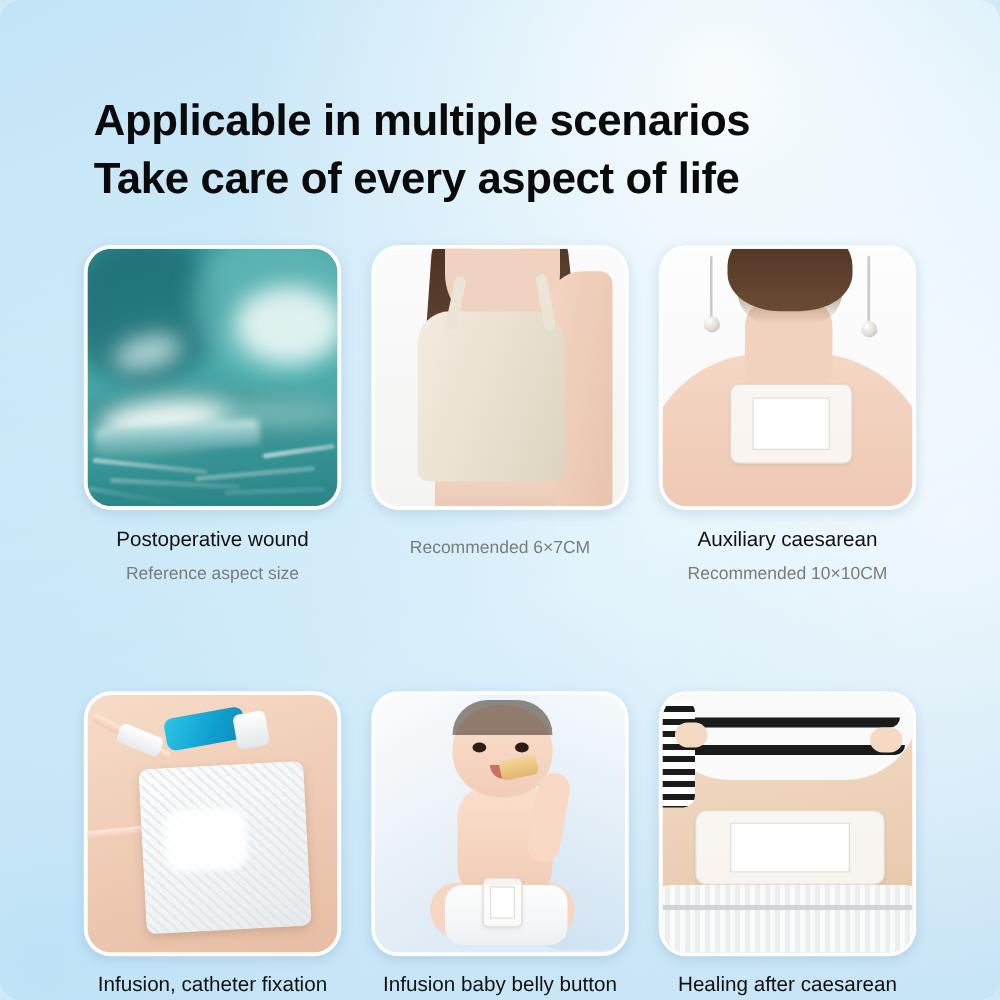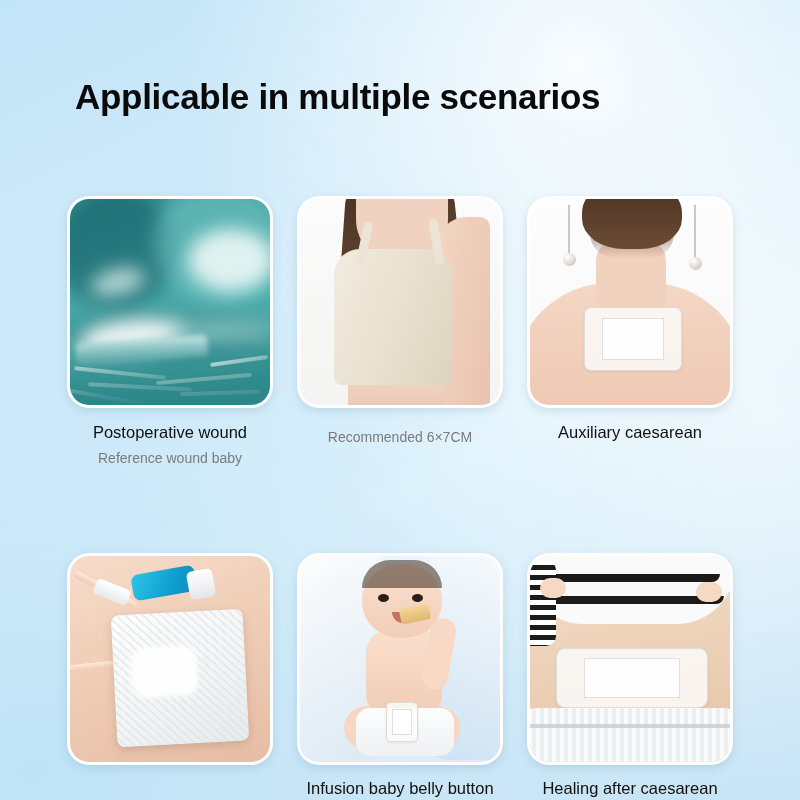--- a/index.html
+++ b/index.html
@@ -8,20 +8,21 @@
     font-family:"Liberation Sans","DejaVu Sans",sans-serif;
     background:#cfe9f8;
   }
   .page{
     position:relative;width:800px;height:800px;
     background:
       radial-gradient(circle at 72% 8%, rgba(255,255,255,.85) 0%, rgba(255,255,255,0) 42%),
       radial-gradient(circle at 96% 52%, rgba(255,255,255,.55) 0%, rgba(255,255,255,0) 46%),
       radial-gradient(circle at 4% 96%, rgba(186,224,245,.85) 0%, rgba(186,224,245,0) 50%),
       linear-gradient(155deg,#c2e4f7 0%,#cfeaf9 28%,#dff2fc 58%,#cfe8f7 82%,#c4e3f5 100%);
+    border-radius: 17px;
   }
   .headline{position:absolute;left:75px;top:74px;width:660px;}
   .headline div{
     font-size:35px;font-weight:bold;color:#0a0a0a;
     line-height:1.32;letter-spacing:-.3px;white-space:nowrap;
   }
   .grid{position:absolute;left:0;top:196px;width:800px;}
   .row{display:flex;justify-content:center;gap:30px;}
   .cell{width:200px;display:flex;flex-direction:column;align-items:center;}
   .thumb{
@@ -118,20 +119,21 @@
     background:repeating-linear-gradient(90deg,#fbfbfb 0 4px,#eceff0 4px 8px);}
   .waist:before{content:"";position:absolute;left:0;top:16px;width:220px;height:4px;background:rgba(200,205,208,.8);}
 </style>
 </head>
 <body>
 
 <div class="page">
 
   <div class="headline">
     <div>Applicable in multiple scenarios</div>
+    <div>Take care of every aspect of life</div>
   </div>
 
   <div class="grid">
 
     <div class="row">
 
       <div class="cell">
         <div class="thumb">
           <div class="scene or">
             <b class="b1"></b>
@@ -146,21 +148,21 @@
             <div class="inst" style="left:18px;top:186px;width:104px;transform:rotate(3deg)"></div>
             <div class="inst" style="left:86px;top:178px;width:96px;transform:rotate(-5deg)"></div>
             <div class="inst" style="left:110px;top:192px;width:80px;transform:rotate(-2deg)"></div>
             <div class="inst" style="left:0px;top:196px;width:70px;transform:rotate(10deg)"></div>
             <div class="inst" style="left:140px;top:160px;width:58px;transform:rotate(-8deg)"></div>
             <div class="g"></div>
           </div>
         </div>
         <div class="cap">
           <div class="t">Postoperative wound</div>
-          <div class="s">Reference wound baby</div>
+          <div class="s">Reference aspect size</div>
         </div>
       </div>
 
       <div class="cell">
         <div class="thumb">
           <div class="scene torso">
             <div class="hair"></div>
               <div class="hair2"></div>
             <div class="skin-n"></div>
             <div class="arm-r"></div>
@@ -184,39 +186,44 @@
             <div class="wisp"></div>
             <div class="ear-l"></div>
               <div class="ear-r"></div>
             <div class="pearl" style="left:33px;top:54px"></div>
             <div class="pearl" style="left:159px;top:58px"></div>
             <div class="patch" style="left:54px;top:108px;width:96px;height:62px"></div>
           </div>
         </div>
         <div class="cap">
           <div class="t">Auxiliary caesarean</div>
+          <div class="s">Recommended 10×10CM</div>
         </div>
       </div>
 
     </div>
 
     <div class="row row2" style="margin-top:86px;">
 
       <div class="cell">
         <div class="thumb">
           <div class="scene cath">
             <div class="tube" style="left:-10px;top:104px;width:120px;transform:rotate(-6deg)"></div>
             <div class="tube" style="left:0px;top:30px;width:70px;transform:rotate(28deg)"></div>
             <div class="clip"></div>
             <div class="conn"></div>
             <div class="conn2"></div>
             <div class="dress">
               <div class="pad"></div>
             </div>
           </div>
+        </div>
+        <div class="cap">
+          <div class="t">Infusion, catheter fixation</div>
+
         </div>
       </div>
 
       <div class="cell">
         <div class="thumb">
           <div class="scene baby">
             <div class="bblue"></div>
             <div class="towel"></div>
               <div class="towel2"></div>
             <div class="legb" style="left:44px"></div>

